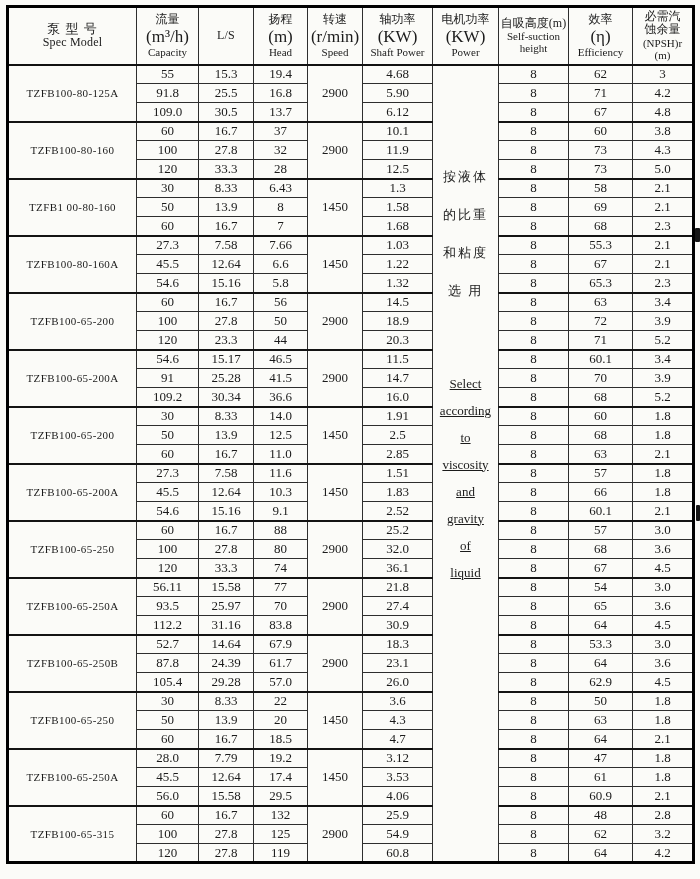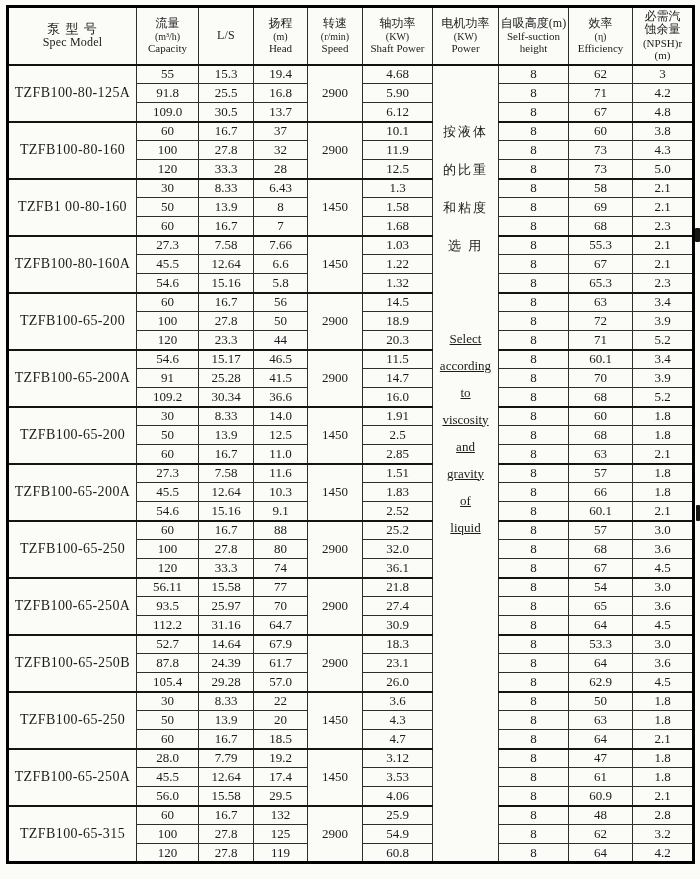--- a/index.html
+++ b/index.html
@@ -20,28 +20,28 @@
     border:1px solid #2e2e2e;
     text-align:center; vertical-align:middle;
     font-size:13px; color:#1b1b1b;
     overflow:hidden; white-space:nowrap;
     padding:0 1px;
     font-weight:normal;
   }
   thead th { height:58px; border-bottom:2px solid #111; line-height:1.12; }
   thead .cn  { display:block; font-size:13px; letter-spacing:1px; }
   thead .cn-sm { display:block; font-size:12px; }
-  thead .sub { display:block; font-size:10px; }
+  thead .sub { display:block; font-size:17px; }
   thead .en  { display:block; font-size:12px; letter-spacing:0.2px; }
   thead .en-sm { display:block; font-size:11px; }
   tbody tr { height:19px; }
   tbody tr.group-top td { border-top:2px solid #141414; }
-  td.model-cell { font-size:14px; letter-spacing:0.4px; }
+  td.model-cell { font-size:11px; letter-spacing:0.4px; }
   td.power-cell { vertical-align:top; }
-  .note { padding-top:47px; }
+  .note { padding-top:92px; }
   .note .cn { line-height:38px; font-size:13px; letter-spacing:2px; }
   .note-gap { height:60px; }
   .note .en { line-height:27px; font-size:13px;text-decoration:underline; }
   .artifact { position:absolute; background:#161616; border-radius:1px; }
   .artifact.a1 { right:0px; top:228px; width:5px; height:14px; }
   .artifact.a2 { right:0px; top:505px; width:4px; height:16px; }
 </style>
 </head>
 <body>
 
@@ -406,21 +406,21 @@
           <td class="ls-cell">25.97</td>
           <td class="head-cell">70</td>
           <td class="shaft-power-cell">27.4</td>
           <td class="self-suction-cell">8</td>
           <td class="efficiency-cell">65</td>
           <td class="npsh-cell">3.6</td>
         </tr>
         <tr>
           <td class="capacity-cell">112.2</td>
           <td class="ls-cell">31.16</td>
-          <td class="head-cell">64.7</td>
+          <td class="head-cell">83.8</td>
           <td class="shaft-power-cell">30.9</td>
           <td class="self-suction-cell">8</td>
           <td class="efficiency-cell">64</td>
           <td class="npsh-cell">4.5</td>
         </tr>
         <tr class="group-top">
           <td class="model-cell" rowspan="3">TZFB100-65-250B</td>
           <td class="capacity-cell">52.7</td>
           <td class="ls-cell">14.64</td>
           <td class="head-cell">67.9</td>

